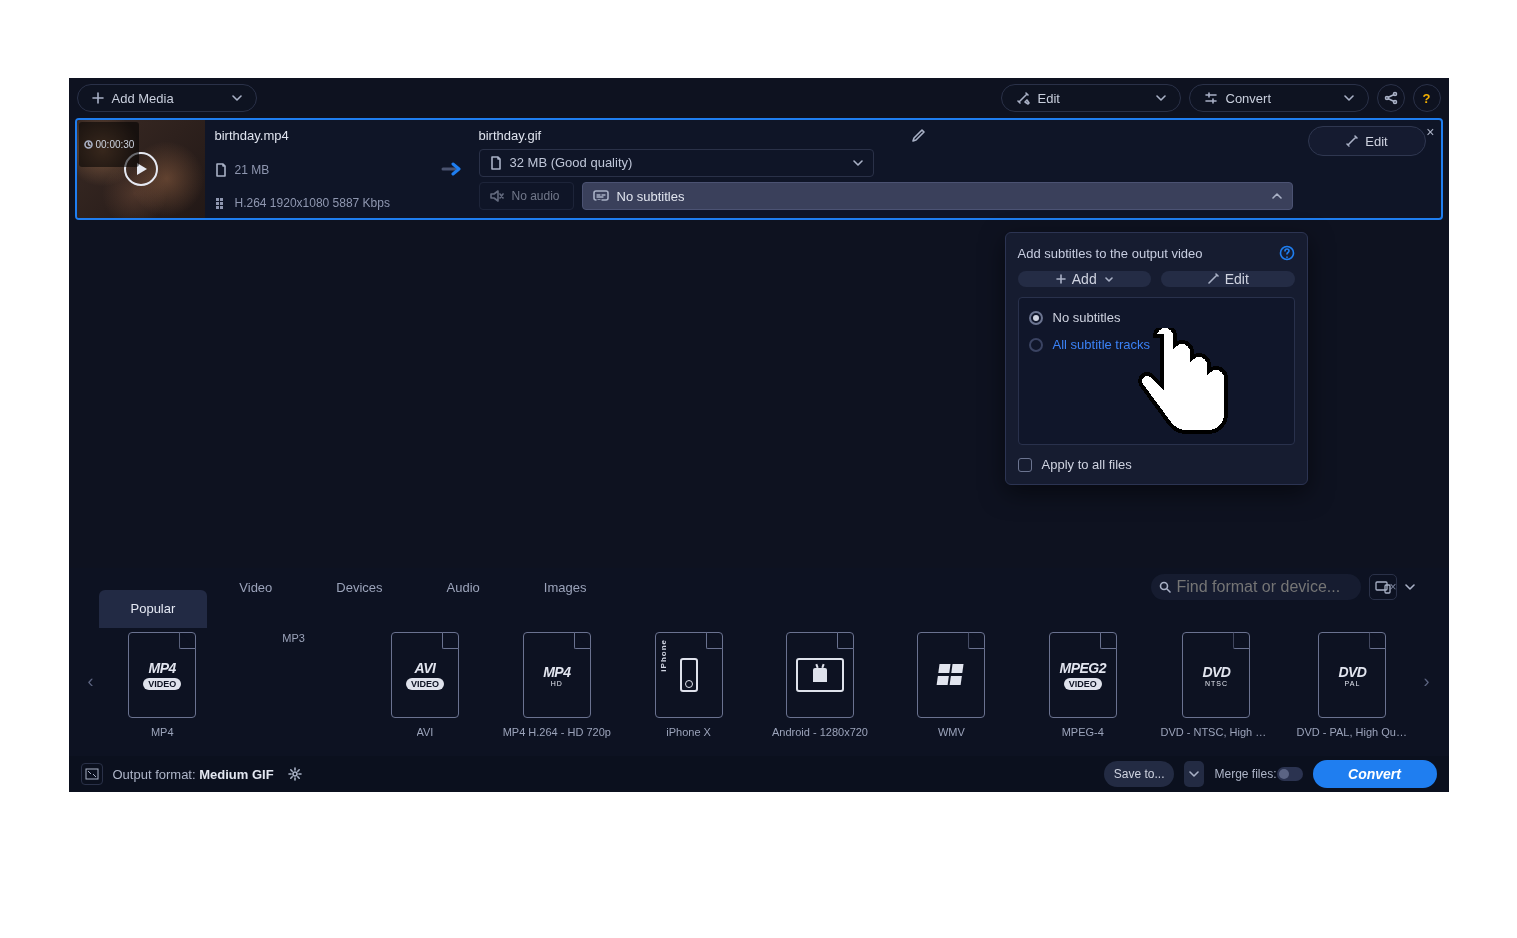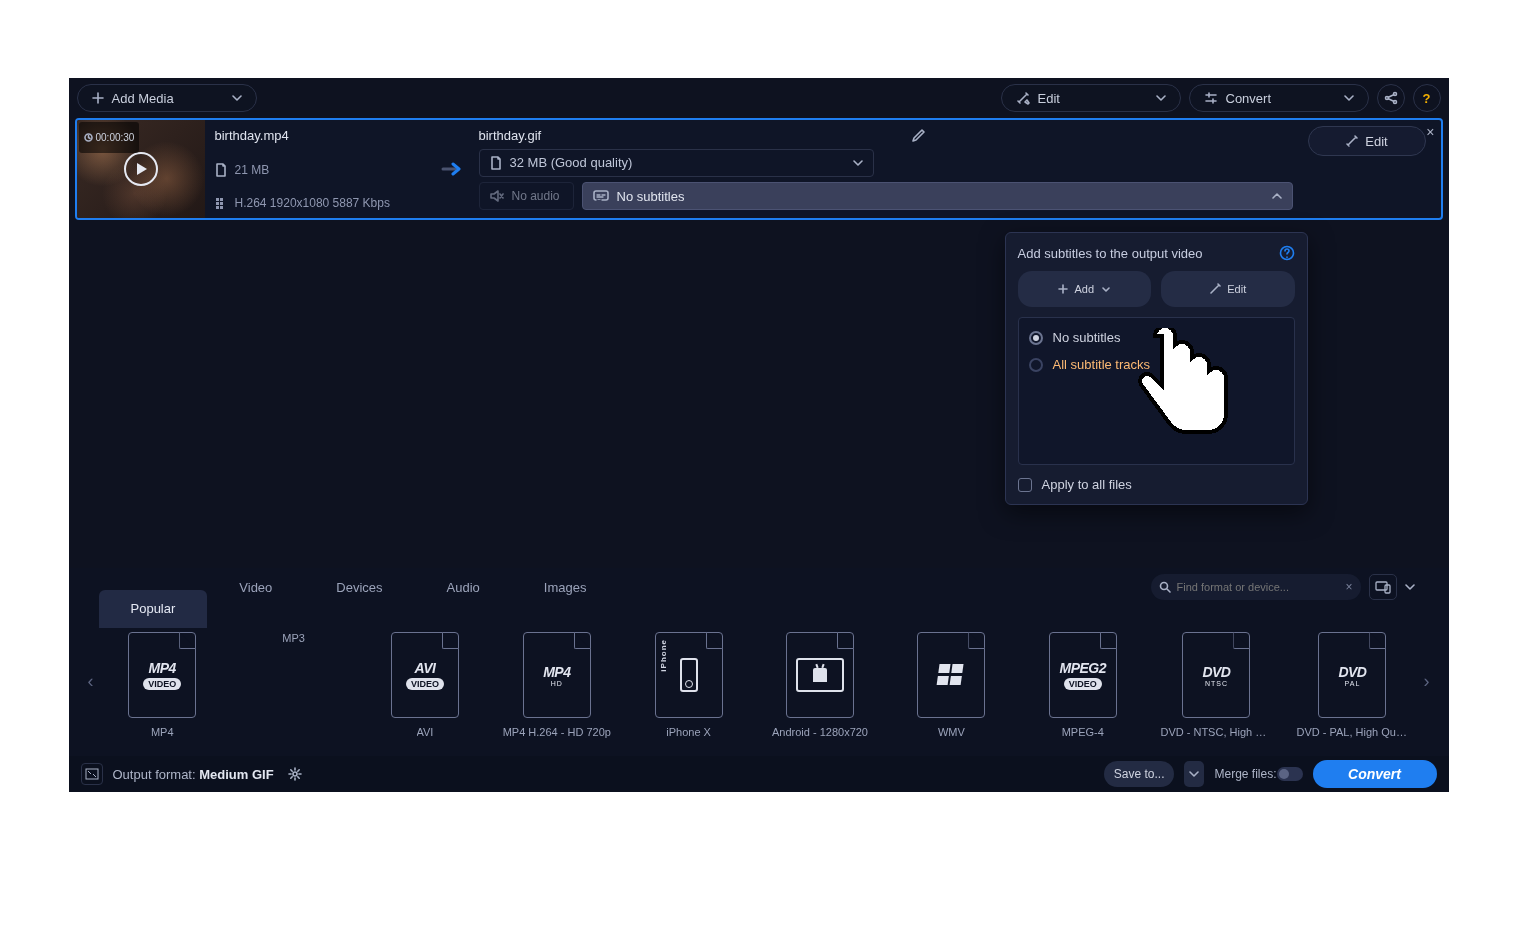--- a/index.html
+++ b/index.html
@@ -16,21 +16,21 @@
   .chev svg, .plus svg, .tools svg, .sliders svg, .share svg, .subicon svg, .mute svg, .file svg, .pencil svg, .dots svg, .arrow svg, .srch svg, .cog svg, .clk svg, .qmark svg { stroke:#a9b1c6; fill:none; stroke-width:1.6; stroke-linecap:round; stroke-linejoin:round; }
   
   .filerow { margin:0 6px; border:2px solid #1f7ef0; border-radius:4px; height:102px; display:flex; align-items:stretch; background:#0f1527; position:relative; }
   .thumb { width:128px; height:98px; margin:0; background:linear-gradient(135deg,#3a2a24,#221816); position:relative; border-radius:2px 0 0 2px; display:flex; align-items:center; justify-content:center; }
   .thumb::after { content:""; position:absolute; inset:0; background:
     radial-gradient(circle at 20% 30%, rgba(255,180,120,.35), transparent 30%),
     radial-gradient(circle at 70% 60%, rgba(180,120,80,.4), transparent 35%),
     radial-gradient(circle at 45% 75%, rgba(120,80,60,.45), transparent 32%); }
   .playcirc { width:34px; height:34px; border:2px solid #e6e9f2; border-radius:50%; display:flex; align-items:center; justify-content:center; z-index:2; cursor:pointer; position:relative; }
   .playcirc::before { content:""; border-left:10px solid #e6e9f2; border-top:6px solid transparent; border-bottom:6px solid transparent; margin-left:3px; }
-  .dur { position:absolute; top:2px; left:2px; background:rgba(0,0,0,.55); padding:10px 5px; border-radius:3px; font-size:10px; color:#cdd3df; display:flex; align-items:center; gap:3px; z-index:3; }
+  .dur { position:absolute; top:2px; left:2px; background:rgba(0,0,0,.55); padding:17px 5px; border-radius:3px; font-size:10px; color:#cdd3df; display:flex; align-items:center; gap:3px; z-index:3; }
   .col { padding:8px 10px; display:flex; flex-direction:column; justify-content:space-between; }
   .col.src { width:230px; }
   .col.arrow-col { width:34px; align-items:center; justify-content:center; }
   .col.out { flex:1; min-width:0; }
   .filename { color:#dfe3ee; font-size:13px; }
   .metaline { display:flex; align-items:center; gap:8px; color:#8f97b0; font-size:12px; }
   .outname { display:flex; align-items:center; gap:10px; }
   .outname .pencil { margin-left:auto; }
   .selectish { height:28px; display:flex; align-items:center; gap:8px; padding:0 10px; border:1px solid #2a3148; border-radius:4px; color:#bfc6d8; cursor:pointer; }
   .selectish.full { width:100%; position:relative; }
@@ -41,40 +41,40 @@
   .subpill .chev svg { transform:rotate(180deg); }
   .editbtn-col { width:138px; display:flex; align-items:flex-start; justify-content:center; padding:6px 10px 0 0; }
   .editbtn { width:118px; height:30px; border:1px solid #2f3750; border-radius:15px; display:flex; align-items:center; justify-content:center; gap:6px; background:#151b30; cursor:pointer; }
   .closex { position:absolute; top:4px; right:6px; color:#aeb5c8; cursor:pointer; font-size:14px; }
   
   .popover { position:absolute; top:154px; left:936px; width:303px; background:#161c30; border:1px solid #2c3452; border-radius:6px; padding:12px; box-shadow:0 8px 24px rgba(0,0,0,.5); z-index:10; }
   .pop-head { display:flex; align-items:center; gap:8px; color:#c7cde0; font-size:13px; margin-bottom:10px; }
   .pop-head .qmark { margin-left:auto; }
   .qmark svg { stroke:#1f7ef0; }
   .pop-btnrow { display:flex; gap:10px; margin-bottom:10px; }
-  .pop-btn { flex:1; height:36px; border-radius:14px; background:#242c45; display:flex; align-items:center; justify-content:center; gap:6px; cursor:pointer; font-size:11px; }
+  .pop-btn { flex:1; height:16px; border-radius:14px; background:#242c45; display:flex; align-items:center; justify-content:center; gap:6px; cursor:pointer; font-size:14px; }
   .pop-btn.add .chev { margin-left:2px; }
   .radio-panel { background:#10162a; border:1px solid #29314c; border-radius:4px; padding:12px 10px; height:148px; }
   .radio-row { display:flex; align-items:center; gap:10px; margin-bottom:12px; cursor:pointer; font-size:13px; }
-  .radio-row.dim { color:#fdba74; }
+  .radio-row.dim { color:#3b82f6; }
   .radio-dot { width:14px; height:14px; border:2px solid #6b7490; border-radius:50%; display:inline-flex; align-items:center; justify-content:center; }
   .radio-dot.sel::after { content:""; width:6px; height:6px; background:#cfd3e0; border-radius:50%; }
   .radio-row.dim .radio-dot { border-color:#3a4362; }
   .pop-foot { display:flex; align-items:center; gap:10px; margin-top:12px; font-size:13px; cursor:pointer; }
   .chk { width:14px; height:14px; border:1.5px solid #6b7490; border-radius:3px; }
   
   .cursorhand { position:absolute; left:1055px; top:250px; z-index:30; pointer-events:none; }
   
   .bottom { position:absolute; left:0; right:0; bottom:0; height:224px; background:#0d1222; }
   .tabs { display:flex; align-items:center; height:38px; padding:0 30px 0 30px; gap:0; }
   .tab { padding:0 32px; height:38px; display:flex; align-items:center; color:#9ba3ba; cursor:pointer; font-size:13px; border-radius:6px 6px 0 0; }
   .tab.active { background:#222a44; color:#e5e9f4;margin-top:43px; }
   .tabs .spacer2 { flex:1; }
   .formatsearch { height:26px; width:210px; background:#161c30; border-radius:13px; display:flex; align-items:center; padding:0 8px; gap:6px; color:#6b7490; font-size:12px; }
-  .formatsearch input { background:none; border:none; outline:none; color:#cfd3e0; flex:1; font-size:11px; }
+  .formatsearch input { background:none; border:none; outline:none; color:#cfd3e0; flex:1; font-size:16px; }
   .formatsearch .xbtn { cursor:pointer; color:#7a829b; }
   .compbtn { width:28px; height:26px; border:1px solid #2a3148; border-radius:5px; margin-left:8px; display:flex; align-items:center; justify-content:center; cursor:pointer; }
   .morebtn { width:18px; height:26px; display:flex; align-items:center; justify-content:center; margin-left:4px; cursor:pointer; }
   .carousel { height:150px; display:flex; align-items:center; padding:0 10px; gap:6px; }
   .carbtn { width:24px; height:100%; display:flex; align-items:center; justify-content:center; color:#5c6480; cursor:pointer; font-size:18px; user-select:none; }
   .cards { flex:1; display:flex; gap:24px; overflow:hidden; padding-top:8px; }
   .card { width:112px; display:flex; flex-direction:column; align-items:center; gap:8px; cursor:pointer; }
   .doc { width:68px; height:86px; border:1.5px solid #6a7290; border-radius:4px; position:relative; display:flex; align-items:center; justify-content:center; flex-direction:column; color:#e2e5ef; font-weight:bold; font-size:13px; text-align:center; }
   .doc::before { content:""; position:absolute; top:-1px; right:-1px; width:16px; height:16px; background:#0d1222; border-left:1.5px solid #6a7290; border-bottom:1.5px solid #6a7290; border-radius:0 4px 0 2px; clip-path:polygon(0 0,100% 100%,0 100%); transform:translate(0,0); }
   .doc .bigtxt { font-size:14px; font-style:italic; font-weight:900; letter-spacing:-0.5px; }

